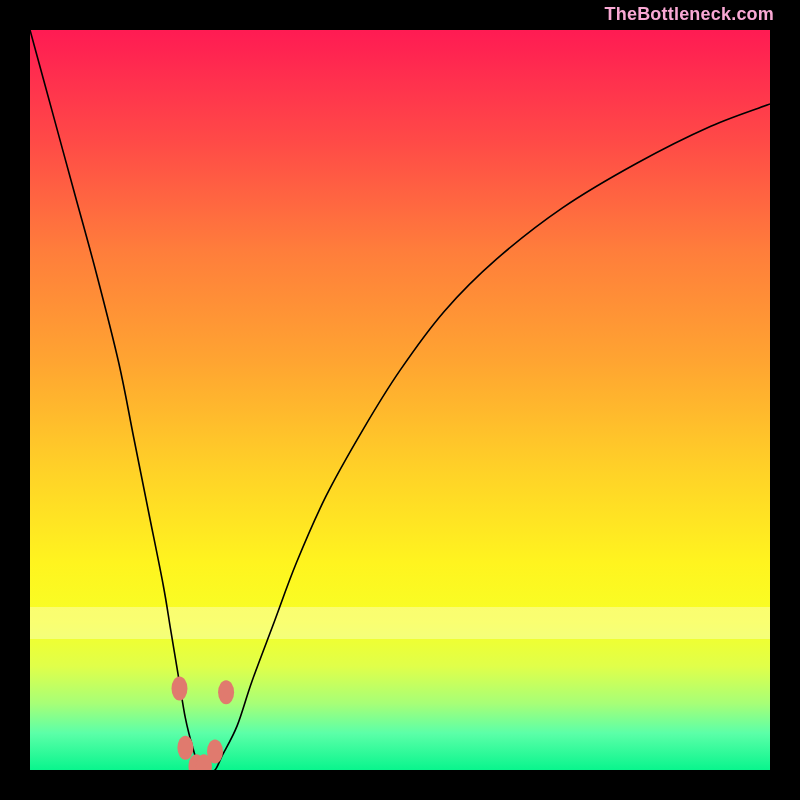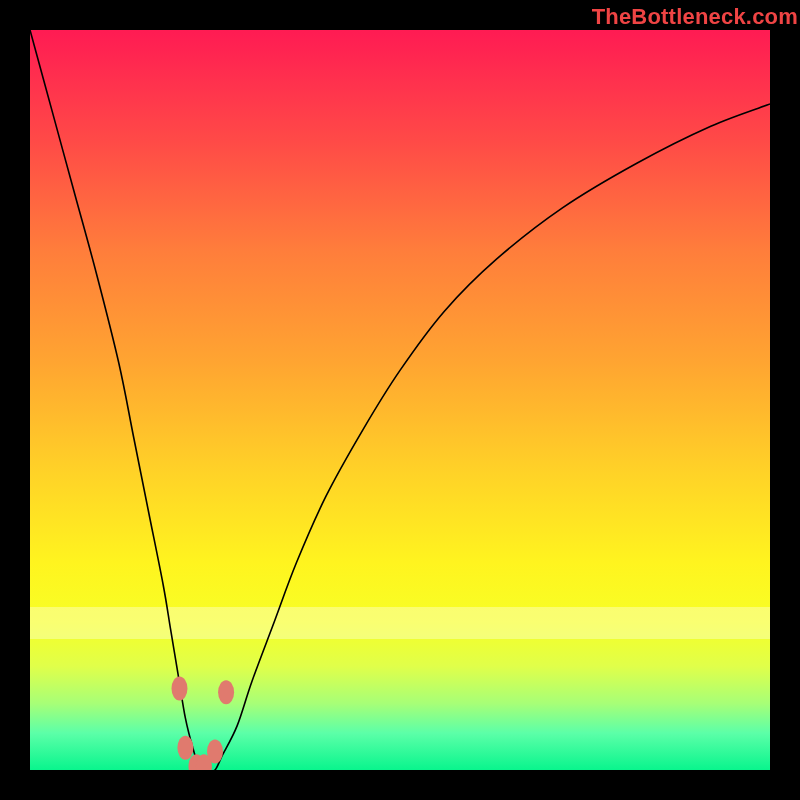--- a/index.html
+++ b/index.html
@@ -32,25 +32,25 @@
   }
   .pale-band {
     position: absolute;
     left: 0;
     width: 100%;
     background: rgba(255,255,255,0.35);
   }
   .watermark {
     position: absolute;
     top: 4px;
-    right: 2px;
+    right: 26px;
     font-family: Arial, Helvetica, sans-serif;
-    font-size: 22px;
+    font-size: 18px;
     font-weight: 600;
-    color: #ef4444;
+    color: #f9a8d4;
     letter-spacing: 0.2px;
   }
   svg.plot {
     position: absolute;
     left: 30px;
     top: 30px;
     width: 740px;
     height: 740px;
   }
   .curve {

